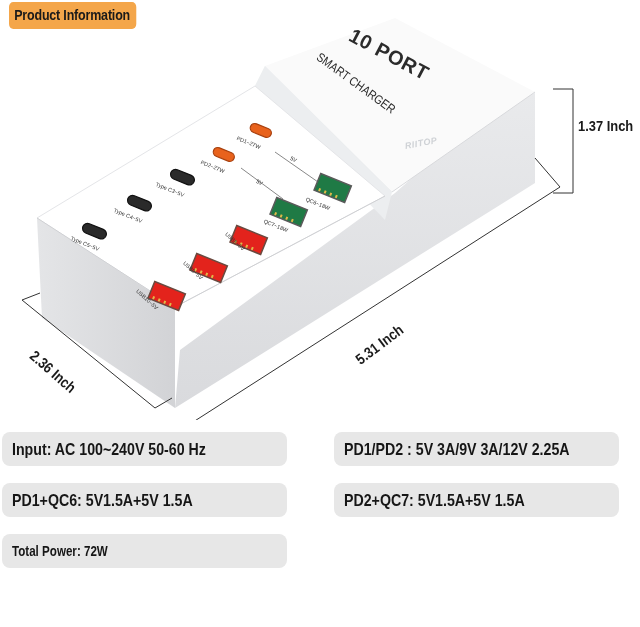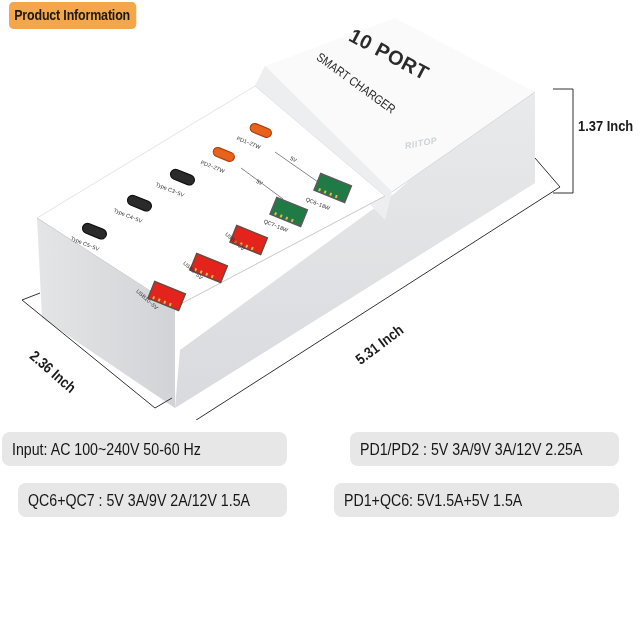--- a/index.html
+++ b/index.html
@@ -48,26 +48,26 @@
   }
 
   .specs {
     position: absolute; left: 0; top: 432px; width: 640px;
     display: grid; grid-template-columns: 285px 285px;
     column-gap: 47px; row-gap: 17px; padding-left: 2px;
   }
   .spec {
     height: 34px; background: #e7e7e7; border-radius: 8px;
     display: flex; align-items: center; padding-left: 10px;
-    font-weight: normal; font-size: 16.5px; color: #161616;
+    font-weight: bold; font-size: 16.5px; color: #161616;
     white-space: nowrap; overflow: hidden;
   }
   .spec span { display: inline-block; transform: scaleX(0.86); transform-origin: left center; }
   .spec.small span { font-size: 14.5px; transform: scaleX(0.80); }
-  .spec.right { margin-left: 16px; }
+  .spec.right { margin-left: 0; }
 </style>
 </head>
 <body>
 
 <div class="badge">Product Information</div>
 
 <div class="stage">
   <svg width="640" height="420" viewBox="0 0 640 420">
     <defs>
       <linearGradient id="side" x1="0" y1="0" x2="0" y2="1">
@@ -182,19 +182,22 @@
   <div class="dim-label dim-d">2.36 Inch</div>
 </div>
 
 <div class="specs">
   <div class="spec">
       <span>Input: AC 100~240V 50-60 Hz</span>
     </div>
   <div class="spec right">
       <span>PD1/PD2 : 5V 3A/9V 3A/12V 2.25A</span>
     </div>
-  <div class="spec right">
-      <span>QC6+QC7 : 5V 3A/9V 2A/12V 1.5A</span>
-    </div>
   <div class="spec">
       <span>PD1+QC6:  5V1.5A+5V 1.5A</span>
     </div>
+  <div class="spec right">
+      <span>PD2+QC7:  5V1.5A+5V 1.5A</span>
+    </div>
+  <div class="spec right small">
+      <span>Total Power: 72W</span>
+    </div>
 </div>
 
 </body></html>

